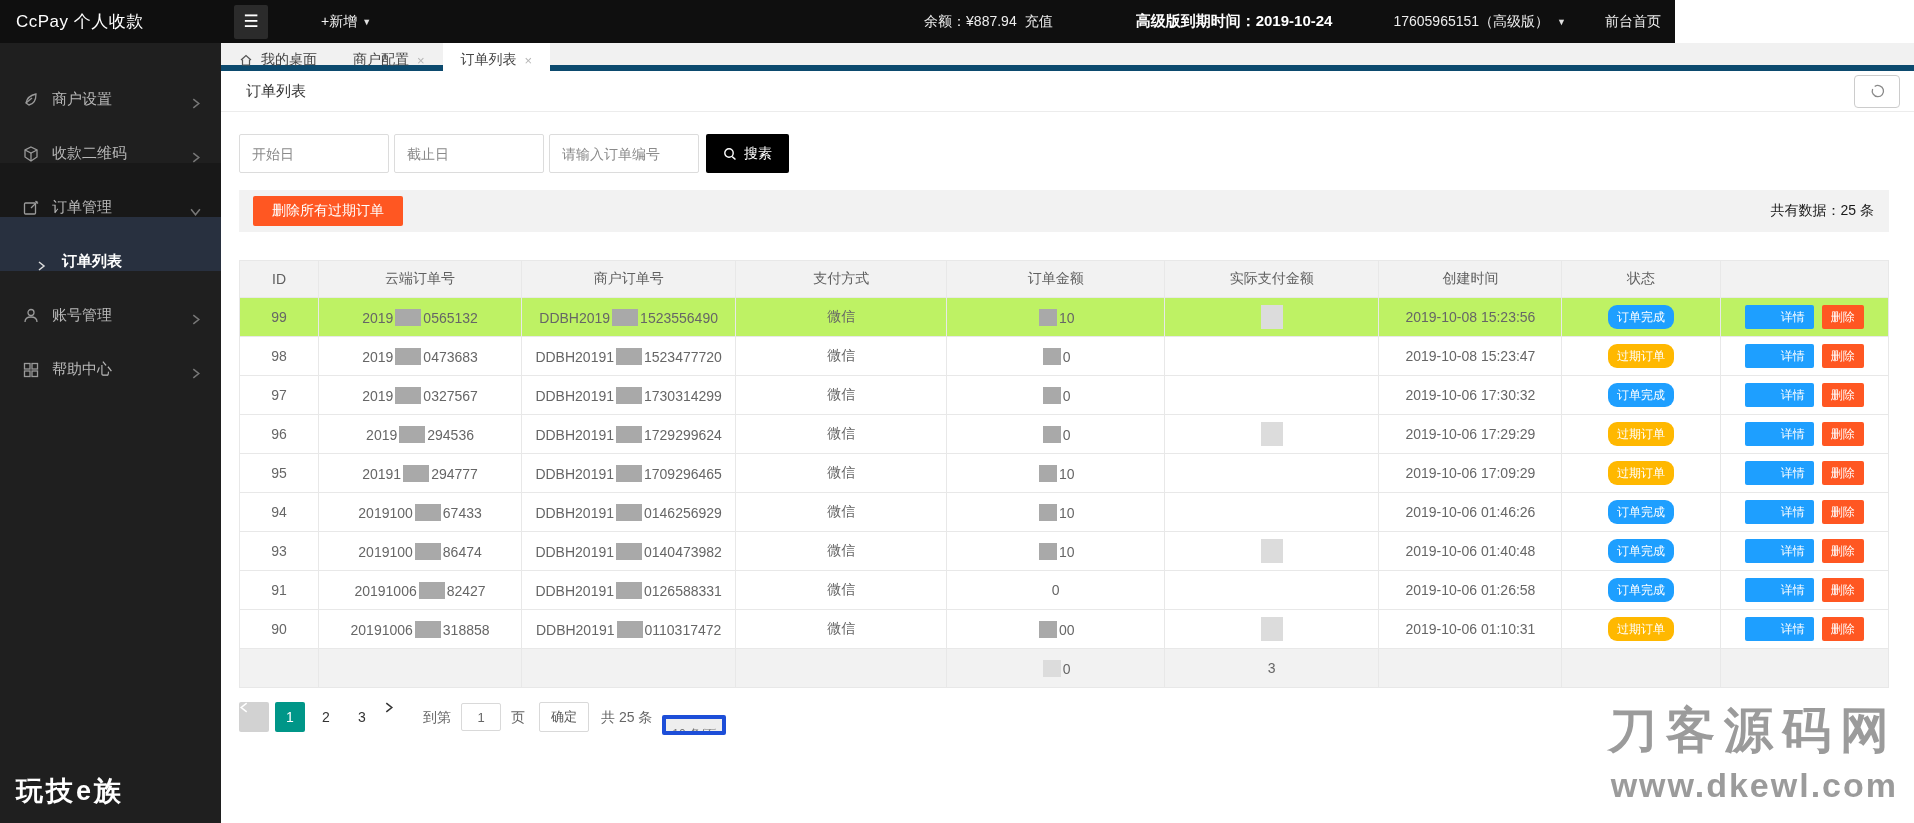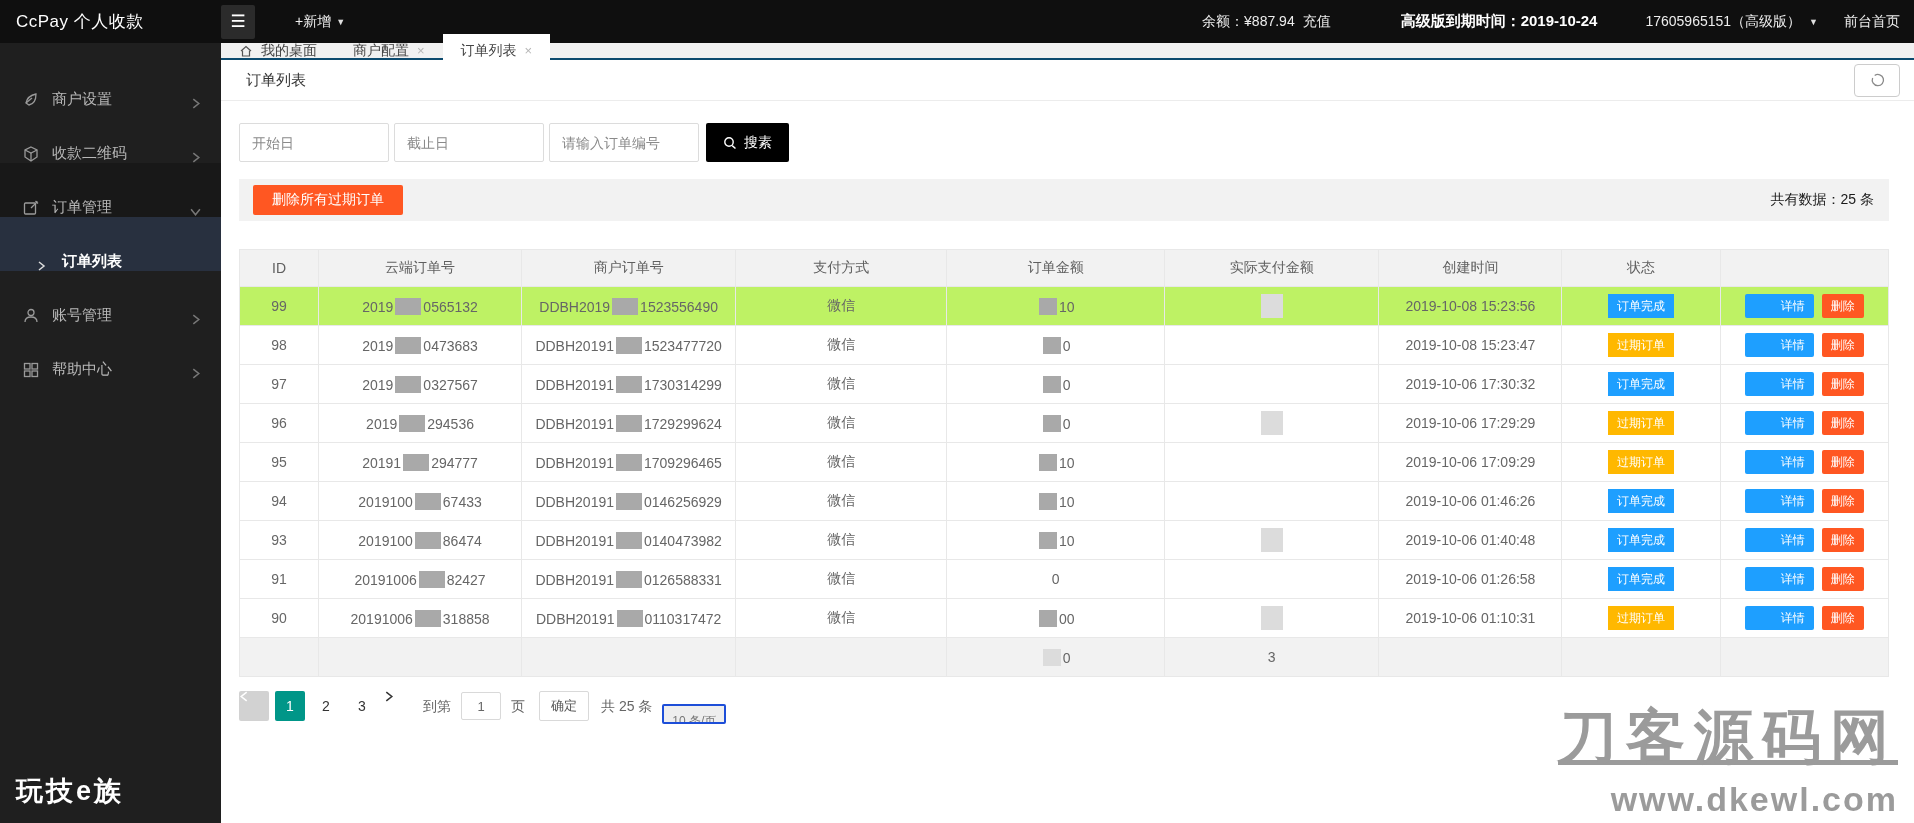--- a/index.html
+++ b/index.html
@@ -1,22 +1,22 @@
 <!DOCTYPE html>
 <html><head>
 <meta charset="utf-8">
 <style>
   * { margin:0; padding:0; box-sizing:border-box; }
   html,body { width:1914px; height:823px; overflow:hidden; background:#fff;
     font-family:"Liberation Sans","DejaVu Sans",sans-serif; }
   body { position:relative; }
 
   
-  .topbar { position:absolute; top:0; left:0; width:1914px; height:43px;
-    background:#0f0f0f; display:flex; align-items:center; color:#f0f0f0; }
+  .topbar { position:absolute; top:0; left:0; width:1675px; height:43px;
+    background:#0f0f0f; display:flex; align-items:center; color:#f0f0f0;gap:13px; }
   .logo { width:221px; padding-left:16px; font-size:17px; color:#fff; letter-spacing:.5px; }
   .collapse-btn { width:34px; height:34px; background:#2b2b2b; color:#fff; border:none;
     border-radius:2px; font-size:17px; line-height:34px; text-align:center; cursor:pointer; }
   .add-new { margin-left:40px; font-size:14px; color:#f2f2f2; display:flex; align-items:center; gap:5px; cursor:pointer; }
   .caret { font-size:9px; color:#e0e0e0; }
   .topbar-spacer { flex:1; }
   .tb-item { font-size:14px; color:#ededed; display:flex; align-items:center; cursor:pointer; }
   .tb-balance { margin-right:70px; }
   .tb-balance .recharge { margin-left:8px; }
   .tb-expiry { margin-right:48px; font-weight:bold; font-size:15px; color:#fff; cursor:default; }
@@ -34,21 +34,21 @@
   .menu-group-open { background:#181818; }
   .menu-sub-active { background:#28303f; color:#fff; font-weight:bold; }
   .menu-sub-active .sub-arrow { position:absolute; left:36px; width:10px; height:10px; color:#ddd; }
   .menu-sub-active .mi-label { margin-left:62px; font-size:15px; }
   .sidebar-watermark { position:absolute; left:16px; bottom:14px; color:#fff; font-weight:bold;
     font-size:27px; letter-spacing:3px; }
 
   
   .main { position:absolute; top:43px; left:221px; width:1693px; height:780px; background:#fff; }
 
-  .tabbar { height:17px; background:#f1f1f1; display:flex; border-bottom:2px solid #0c4a6e;align-items:center; }
+  .tabbar { height:28px; background:#f1f1f1; display:flex; border-bottom:6px solid #0c4a6e; }
   .tab { height:34px; display:flex; align-items:center; padding:0 18px; font-size:14px; color:#444;
     gap:8px; cursor:pointer; }
   .tab .close { color:#b5b5b5; font-size:13px; }
   .tab.active { background:#fff; }
   .tab .home-ic { width:14px; height:14px; color:#555; }
 
   .titlebar { position:relative; height:41px; border-bottom:1px solid #ececec; display:flex; align-items:center; }
   .page-title { padding-left:25px; font-size:15px; color:#333; }
   .refresh-box { position:absolute; right:14px; top:4px; width:46px; height:33px; border:1px solid #ccc;
     border-radius:4px; background:#fff; display:flex; align-items:center; justify-content:center;
@@ -79,21 +79,21 @@
   th { height:37px; background:#f2f2f2; font-size:14px; color:#5f5f5f; }
   td { height:39px; font-size:14px; color:#666; }
   tbody tr:first-child td { background:#bef264; }
   tr.totals td { background:#f2f2f2; }
 
   .censor { display:inline-block; width:26px; height:17px; background:#a9a9a9; vertical-align:-3px; margin:0 2px; }
   .censor.am { width:18px; }
   .censor.light { background:#dcdcdc; }
   .censor.tall { width:22px; height:24px; vertical-align:-7px; }
 
-  .badge { display:inline-block; height:24px; line-height:24px; padding:0 9px; border-radius:0;
+  .badge { display:inline-block; height:24px; line-height:24px; padding:0 9px; border-radius:9px;
     color:#fff; font-size:12px; }
   .badge.done { background:#1E9FFF; }
   .badge.expired { background:#FFB800; }
   .act { display:inline-block; height:24px; line-height:24px; padding:0 9px; border-radius:2px;
     color:#fff; font-size:12px; margin:0 4px; cursor:pointer; }
   .act.blue { background:#1E9FFF;padding-left:36px; }
   .act.red { background:#FF5722; }
 
   .pagination { margin-top:14px; display:flex; align-items:flex-start; gap:6px; font-size:14px; color:#666; }
   .pg-btn { min-width:30px; height:30px; line-height:30px; text-align:center; border-radius:2px;
@@ -103,26 +103,26 @@
   .pg-chev svg { width:11px; height:11px; vertical-align:-1px; }
   .pg-text { line-height:30px; margin:0 4px; }
   .goto-input { width:40px; height:28px; border:1px solid #d9d9d9; border-radius:2px; text-align:center;
     font-size:13px; color:#666; outline:none; margin-top:1px;
     font-family:"Liberation Sans","DejaVu Sans",sans-serif; }
   .confirm-btn { height:30px; padding:0 11px; background:#fff; border:1px solid #d9d9d9; border-radius:2px;
     font-size:13px; color:#555; cursor:pointer; margin-left:4px;
     font-family:"Liberation Sans","DejaVu Sans",sans-serif; }
   .pg-total { line-height:30px; margin-left:6px; }
   .page-size { margin-top:13px; margin-left:4px; width:64px; height:20px; overflow:hidden;
-    background:#eee; border:2px solid #1d4ed8; border-radius:2px; font-size:12px; color:#777;
+    background:#eee; border:4px solid #1d4ed8; border-radius:2px; font-size:12px; color:#777;
     line-height:30px; text-align:center; cursor:pointer; }
 
   .big-watermark { position:absolute; right:16px; top:698px; text-align:right; color:#9b9b9b;
     font-weight:bold; pointer-events:none; }
-  .bw-1 { font-size:59px; letter-spacing:9px;text-decoration:underline; }
+  .bw-1 { font-size:49px; letter-spacing:9px; }
   .bw-2 { font-size:34px; letter-spacing:2px; margin-top:2px; }
 
   svg { display:block; }
 </style>
 </head>
 <body>
 
 <div class="topbar">
   <div class="logo">CcPay 个人收款</div>
   <button class="collapse-btn">☰</button>

